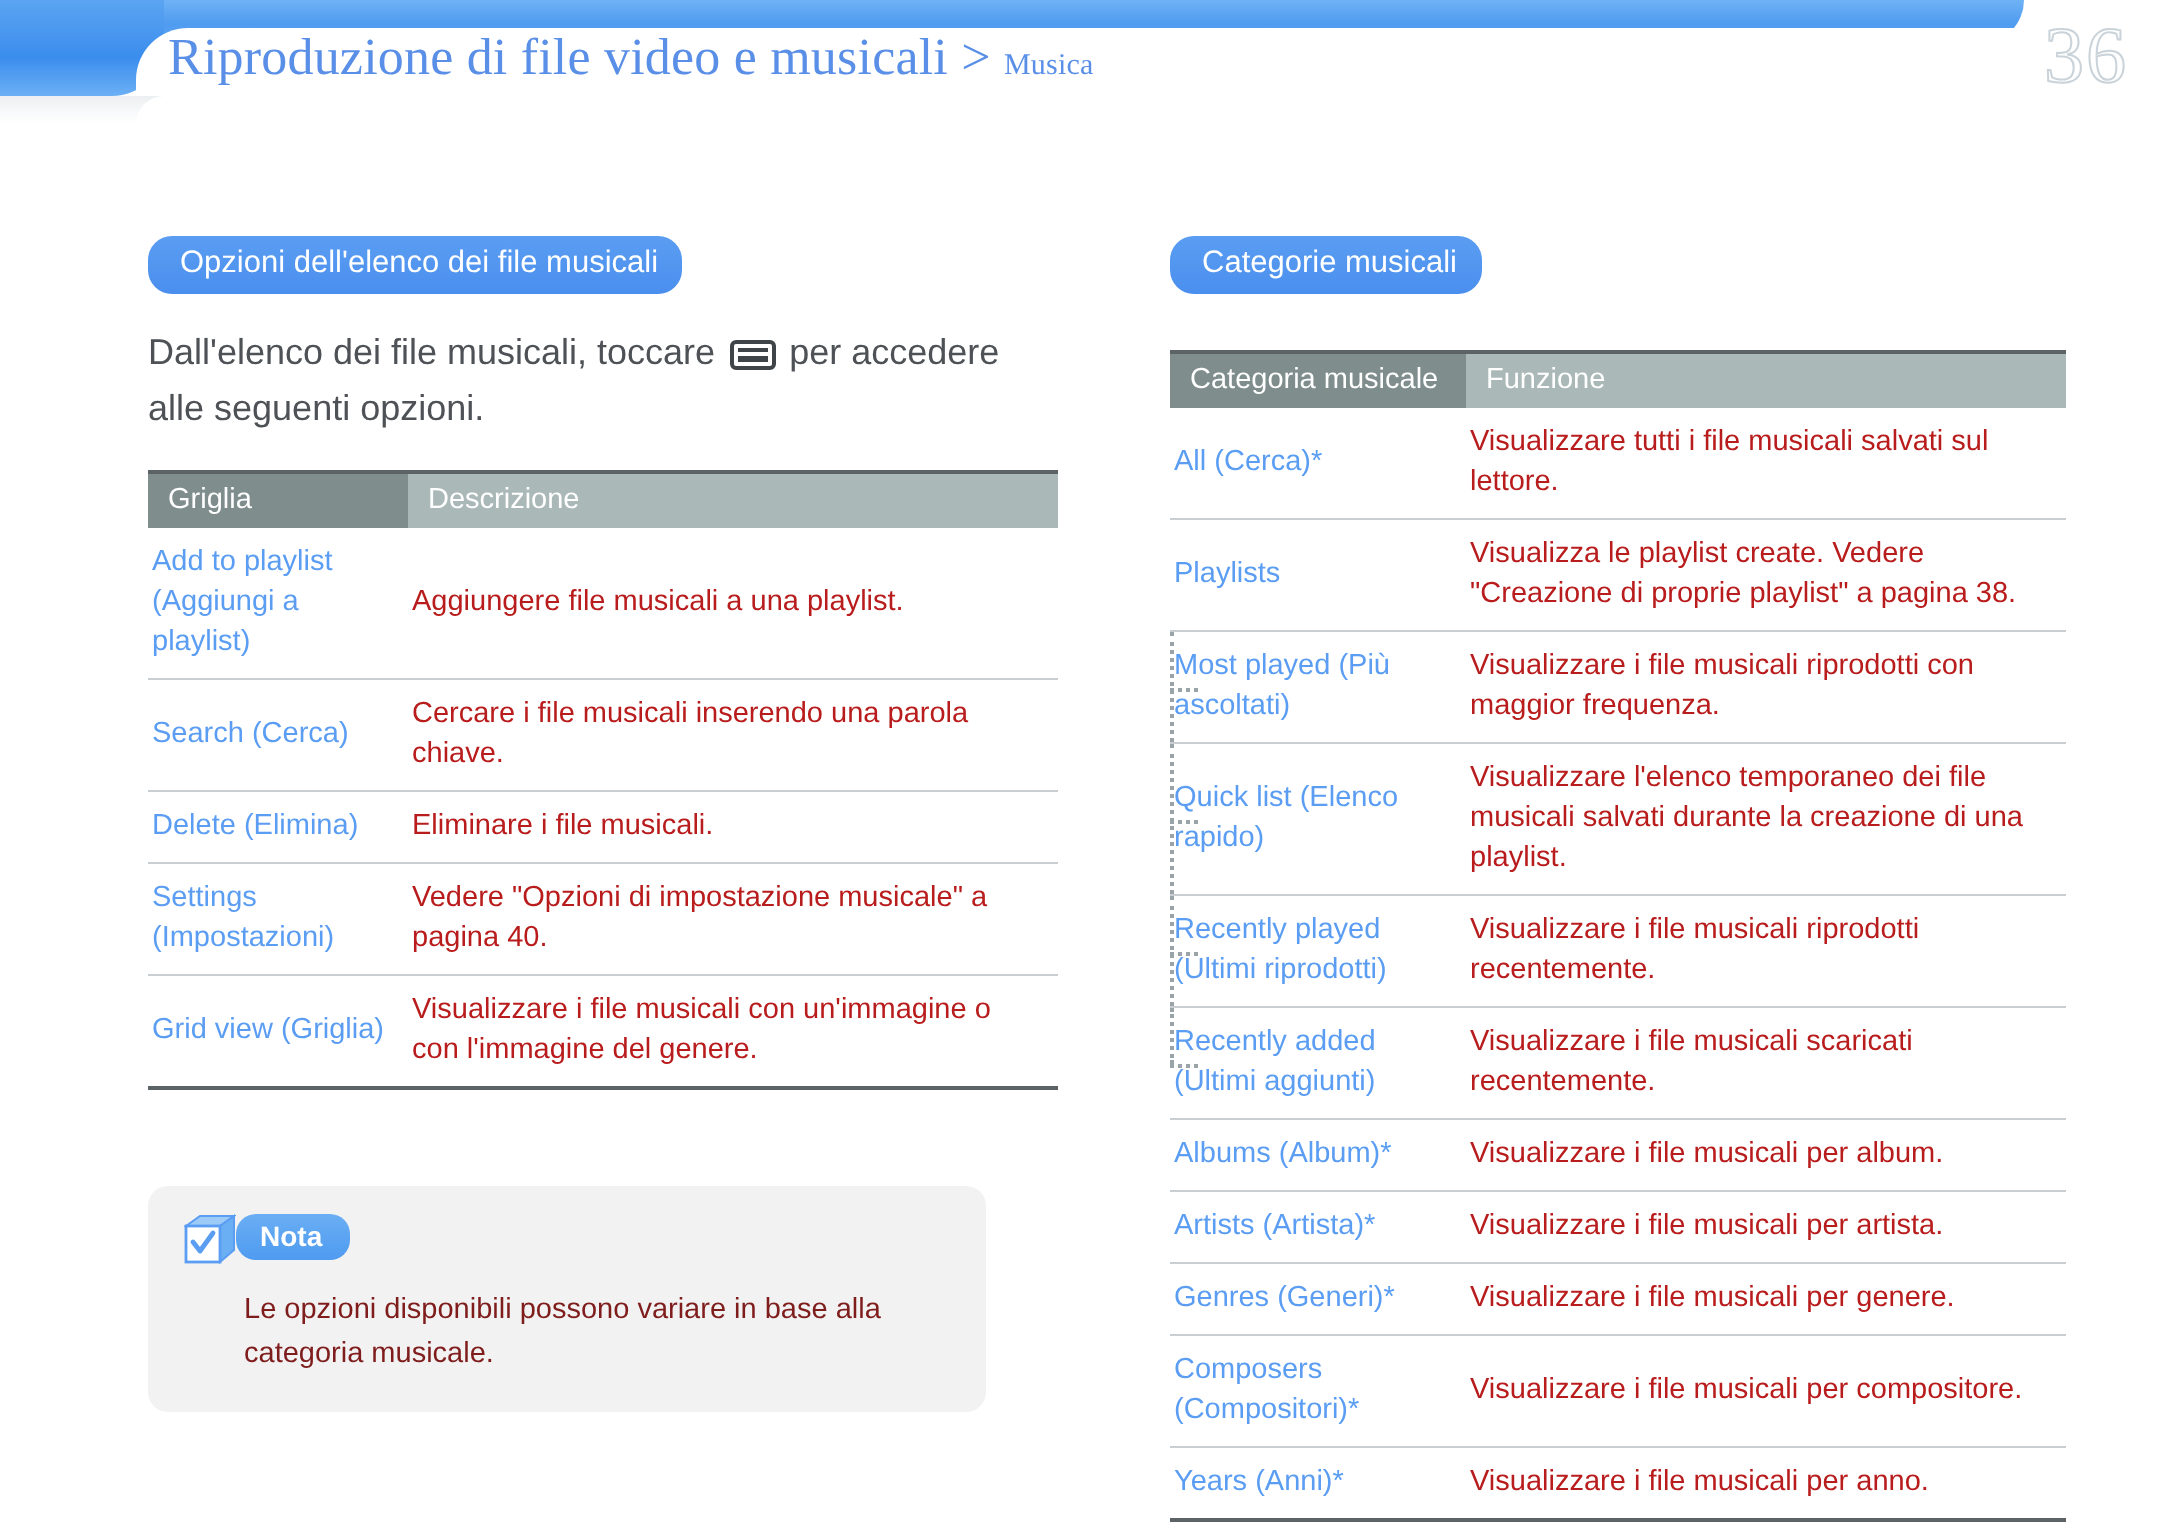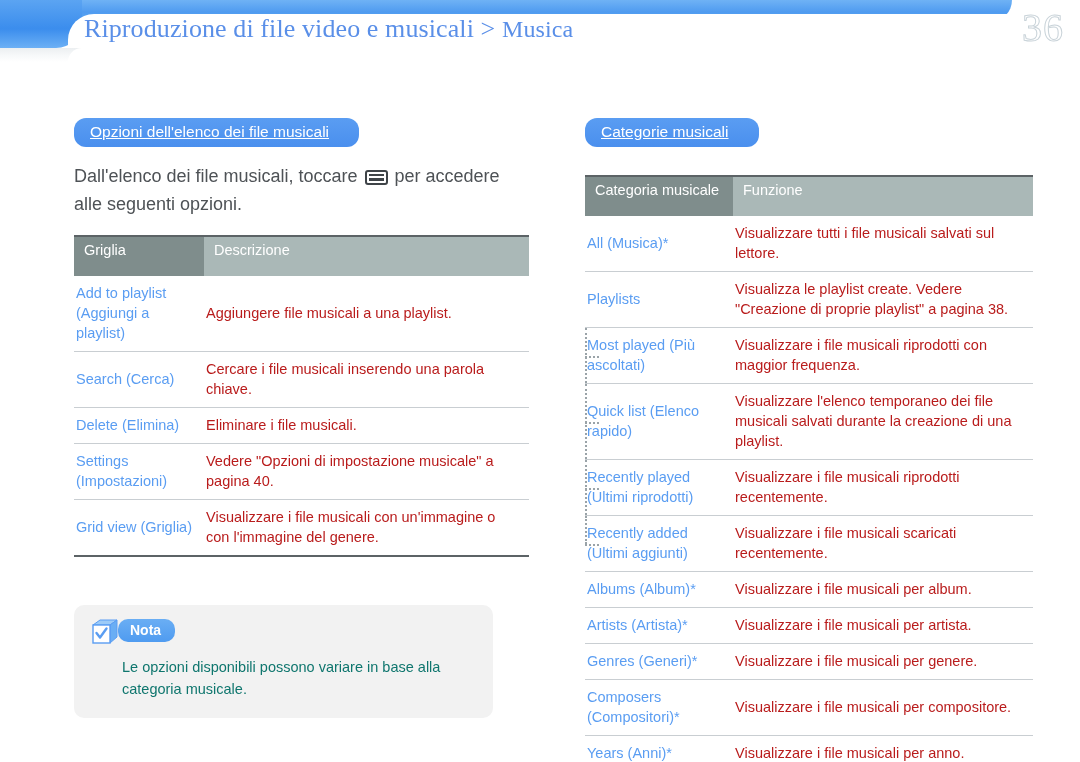--- a/index.html
+++ b/index.html
@@ -76,21 +76,21 @@
     position: absolute;
     left: 84px;
     top: 14px;
     font-family: "Liberation Serif", serif;
     font-size: 26px;
     color: #5a8fe8;
     white-space: nowrap;
     letter-spacing: 0.1px;
   }
   .header-title .crumb-sub {
-    font-size: 24px;
+    font-size: 15px;
   }
   .page-number {
     position: absolute;
     right: 16px;
     top: 8px;
     font-family: "Liberation Serif", serif;
     font-size: 40px;
     color: transparent;
     -webkit-text-stroke: 1px #c9d3d9;
     text-shadow: 0 0 0 rgba(0,0,0,0);
@@ -112,24 +112,23 @@
     top: 118px;
     width: 448px;
   }
 
   
   .pill {
     display: inline-block;
     background: linear-gradient(to bottom, #5a9df2 0%, #4a8fee 100%);
     color: #ffffff;
     font-size: 15.5px;
-    padding: 5px 30px 6px 16px;
+    padding: 5px 12px 6px 16px;
     border-radius: 12px;
     white-space: nowrap;
-    text-decoration: underline;
   }
 
   
   .intro {
     margin-top: 16px;
     font-size: 18px;
     color: #4e5256;
     line-height: 1.55;
     width: 430px;
   }
@@ -160,21 +159,21 @@
   
   table.doc-table {
     border-collapse: collapse;
     width: 100%;
     table-layout: fixed;
   }
   table.doc-table th {
     font-weight: normal;
     text-align: left;
     font-size: 14.5px;
-    padding: 5px 8px 18px 10px;
+    padding: 5px 8px 6px 10px;
     color: #ffffff;
     vertical-align: middle;
   }
   th.th-key {
     background: #7f8d8c;
   }
   th.th-val {
     background: #aab8b7;
   }
   table.doc-table td {
@@ -268,21 +267,21 @@
     font-weight: bold;
     padding: 3px 14px 4px 12px;
     border-radius: 10px;
     line-height: 1.15;
     margin-left: -2px;
   }
   .note-body {
     margin-top: 12px;
     margin-left: 30px;
     font-size: 14.5px;
-    color: #0f766e;
+    color: #7f1d1d;
     line-height: 1.5;
   }
 </style>
 </head>
 <body>
 
 <div class="header">
   <div class="header-band"></div>
   <div class="header-tab"></div>
   <div class="header-sheet"></div>
@@ -364,21 +363,21 @@
           <col class="c1">
           <col class="c2">
         </colgroup>
       <tbody>
         <tr class="head-row">
           <th class="th-key">Categoria musicale</th>
           <th class="th-val">Funzione</th>
         </tr>
 
         <tr>
-          <td class="key">All (Musica)*</td>
+          <td class="key">All (Cerca)*</td>
           <td class="val">Visualizzare tutti i file musicali salvati sul lettore.</td>
         </tr>
 
         <tr>
           <td class="key">Playlists</td>
           <td class="val">Visualizza le playlist create. Vedere "Creazione di proprie playlist" a pagina 38.</td>
         </tr>
 
         <tr>
           <td class="key-sub">

